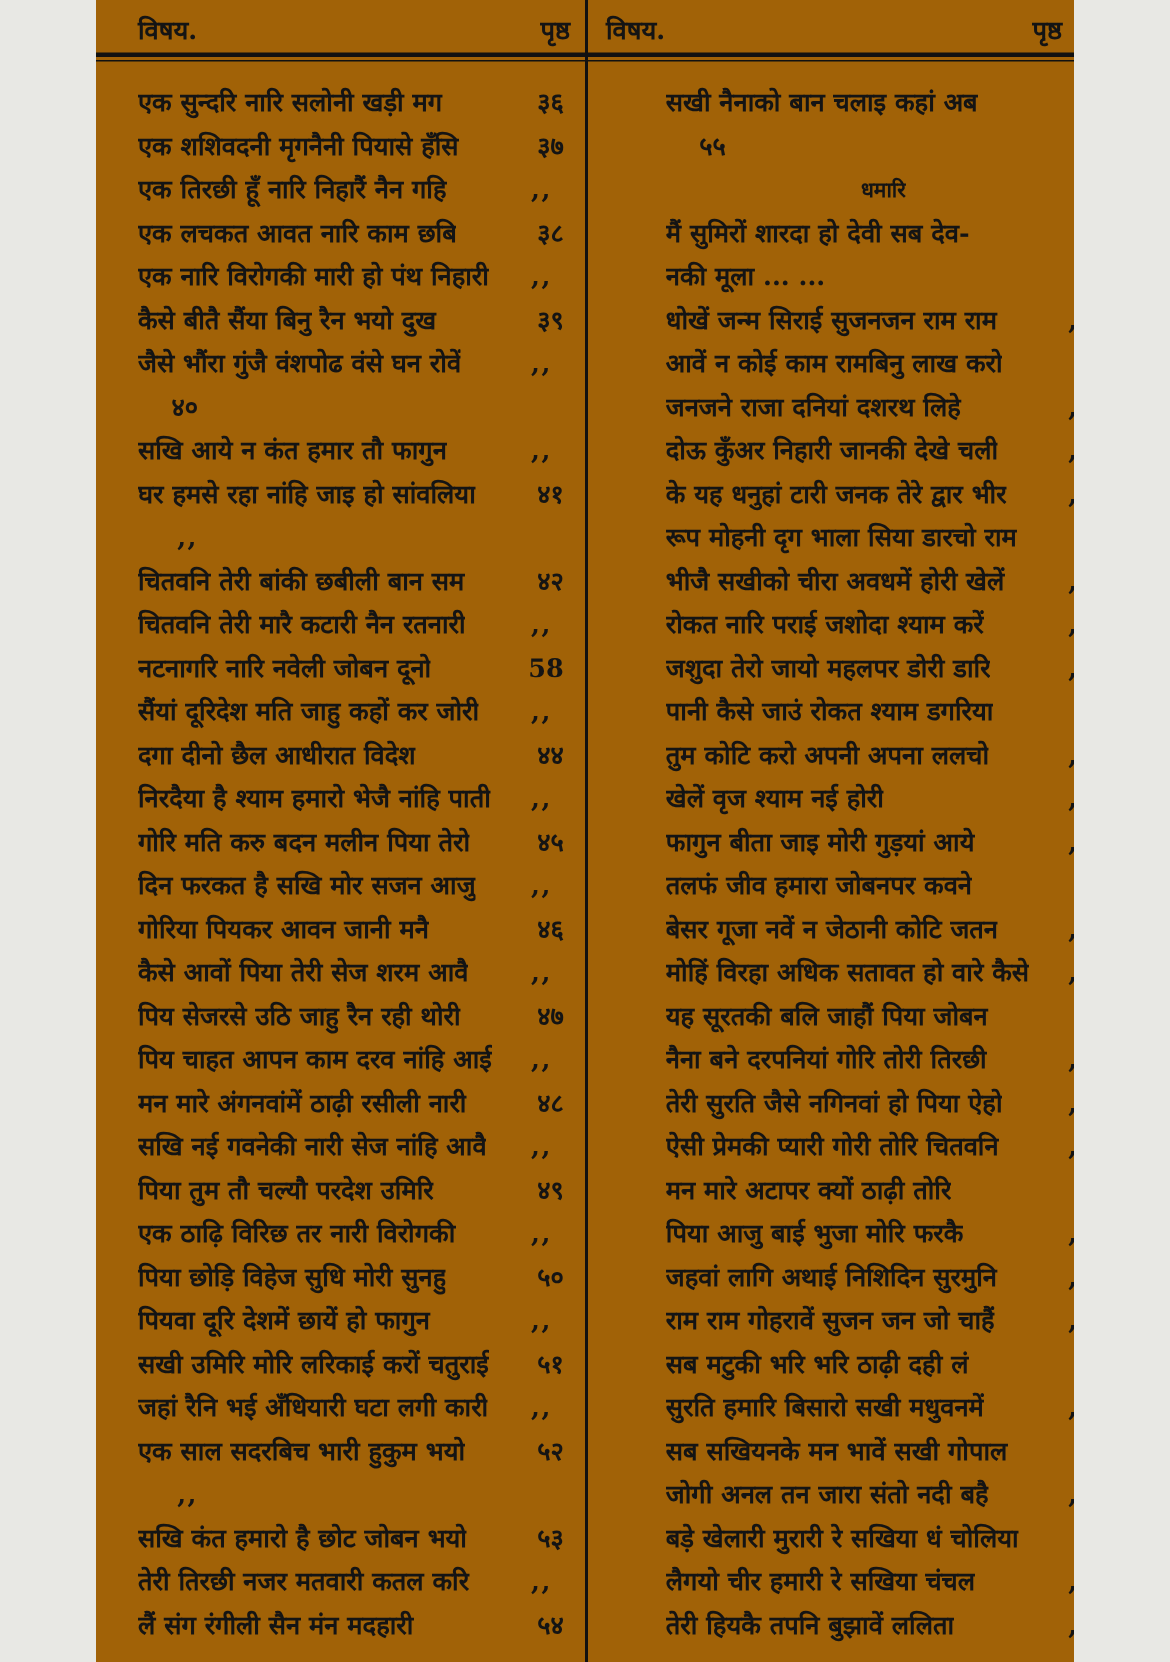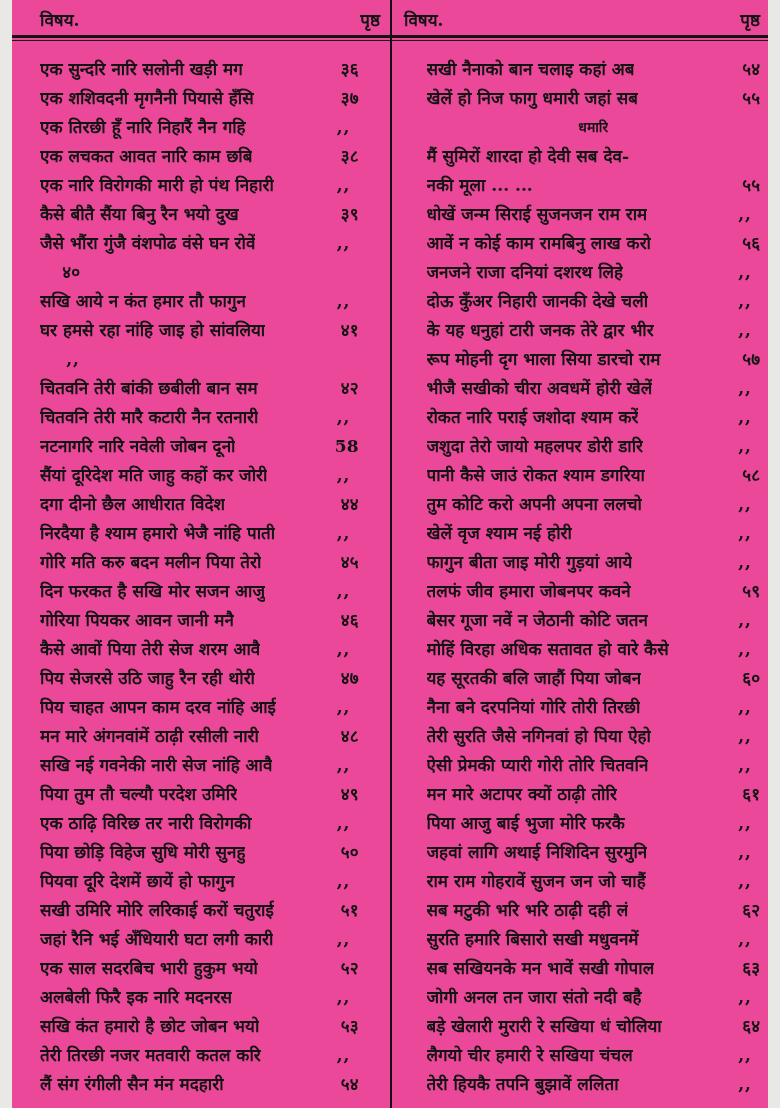--- a/index.html
+++ b/index.html
@@ -2,24 +2,24 @@
 <html><head>
 <meta charset="utf-8">
 <style>
   html,body{margin:0;padding:0;}
   body{
     background:#e8e8e4;
     font-family:"DejaVu Serif", serif;
   }
   .page{
     position:relative;
-    width:756px;
+    width:652px;
     height:1108px;
     margin:0 auto;
-    background:#ec4899;
+    background:#a16207;
     color:#141414;
     overflow:hidden;
     box-sizing:border-box;
   }
   
   .v-divider{
     position:absolute;
     top:0;
     bottom:0;
     left:50%;
@@ -237,21 +237,20 @@
         </div>
         <div class="row">
           <span class="entry-text">जहां रैनि भई अँधियारी घटा लगी कारी</span>
           <span class="entry-page ditto">,,</span>
         </div>
         <div class="row">
           <span class="entry-text">एक साल सदरबिच भारी हुकुम भयो</span>
           <span class="entry-page">५२</span>
         </div>
         <div class="row">
-          <span class="entry-text">अलबेली फिरै इक नारि मदनरस</span>
           <span class="entry-page ditto">,,</span>
         </div>
         <div class="row">
           <span class="entry-text">सखि कंत हमारो है छोट जोबन भयो</span>
           <span class="entry-page">५३</span>
         </div>
         <div class="row">
           <span class="entry-text">तेरी तिरछी नजर मतवारी कतल करि</span>
           <span class="entry-page ditto">,,</span>
         </div>
@@ -259,21 +258,20 @@
           <span class="entry-text">लैं संग रंगीली सैन मंन मदहारी</span>
           <span class="entry-page">५४</span>
         </div>
       </div>
     <div class="col right">
         <div class="row">
           <span class="entry-text">सखी नैनाको बान चलाइ कहां अब</span>
           <span class="entry-page">५४</span>
         </div>
         <div class="row">
-          <span class="entry-text">खेलें हो निज फागु धमारी जहां सब</span>
           <span class="entry-page">५५</span>
         </div>
         <div class="row heading">
           <span class="entry-text">धमारि</span>
         </div>
         <div class="row">
           <span class="entry-text">मैं सुमिरों शारदा हो देवी सब देव-</span>
         </div>
         <div class="row">
           <span class="entry-text">नकी मूला      ...          ...</span>

